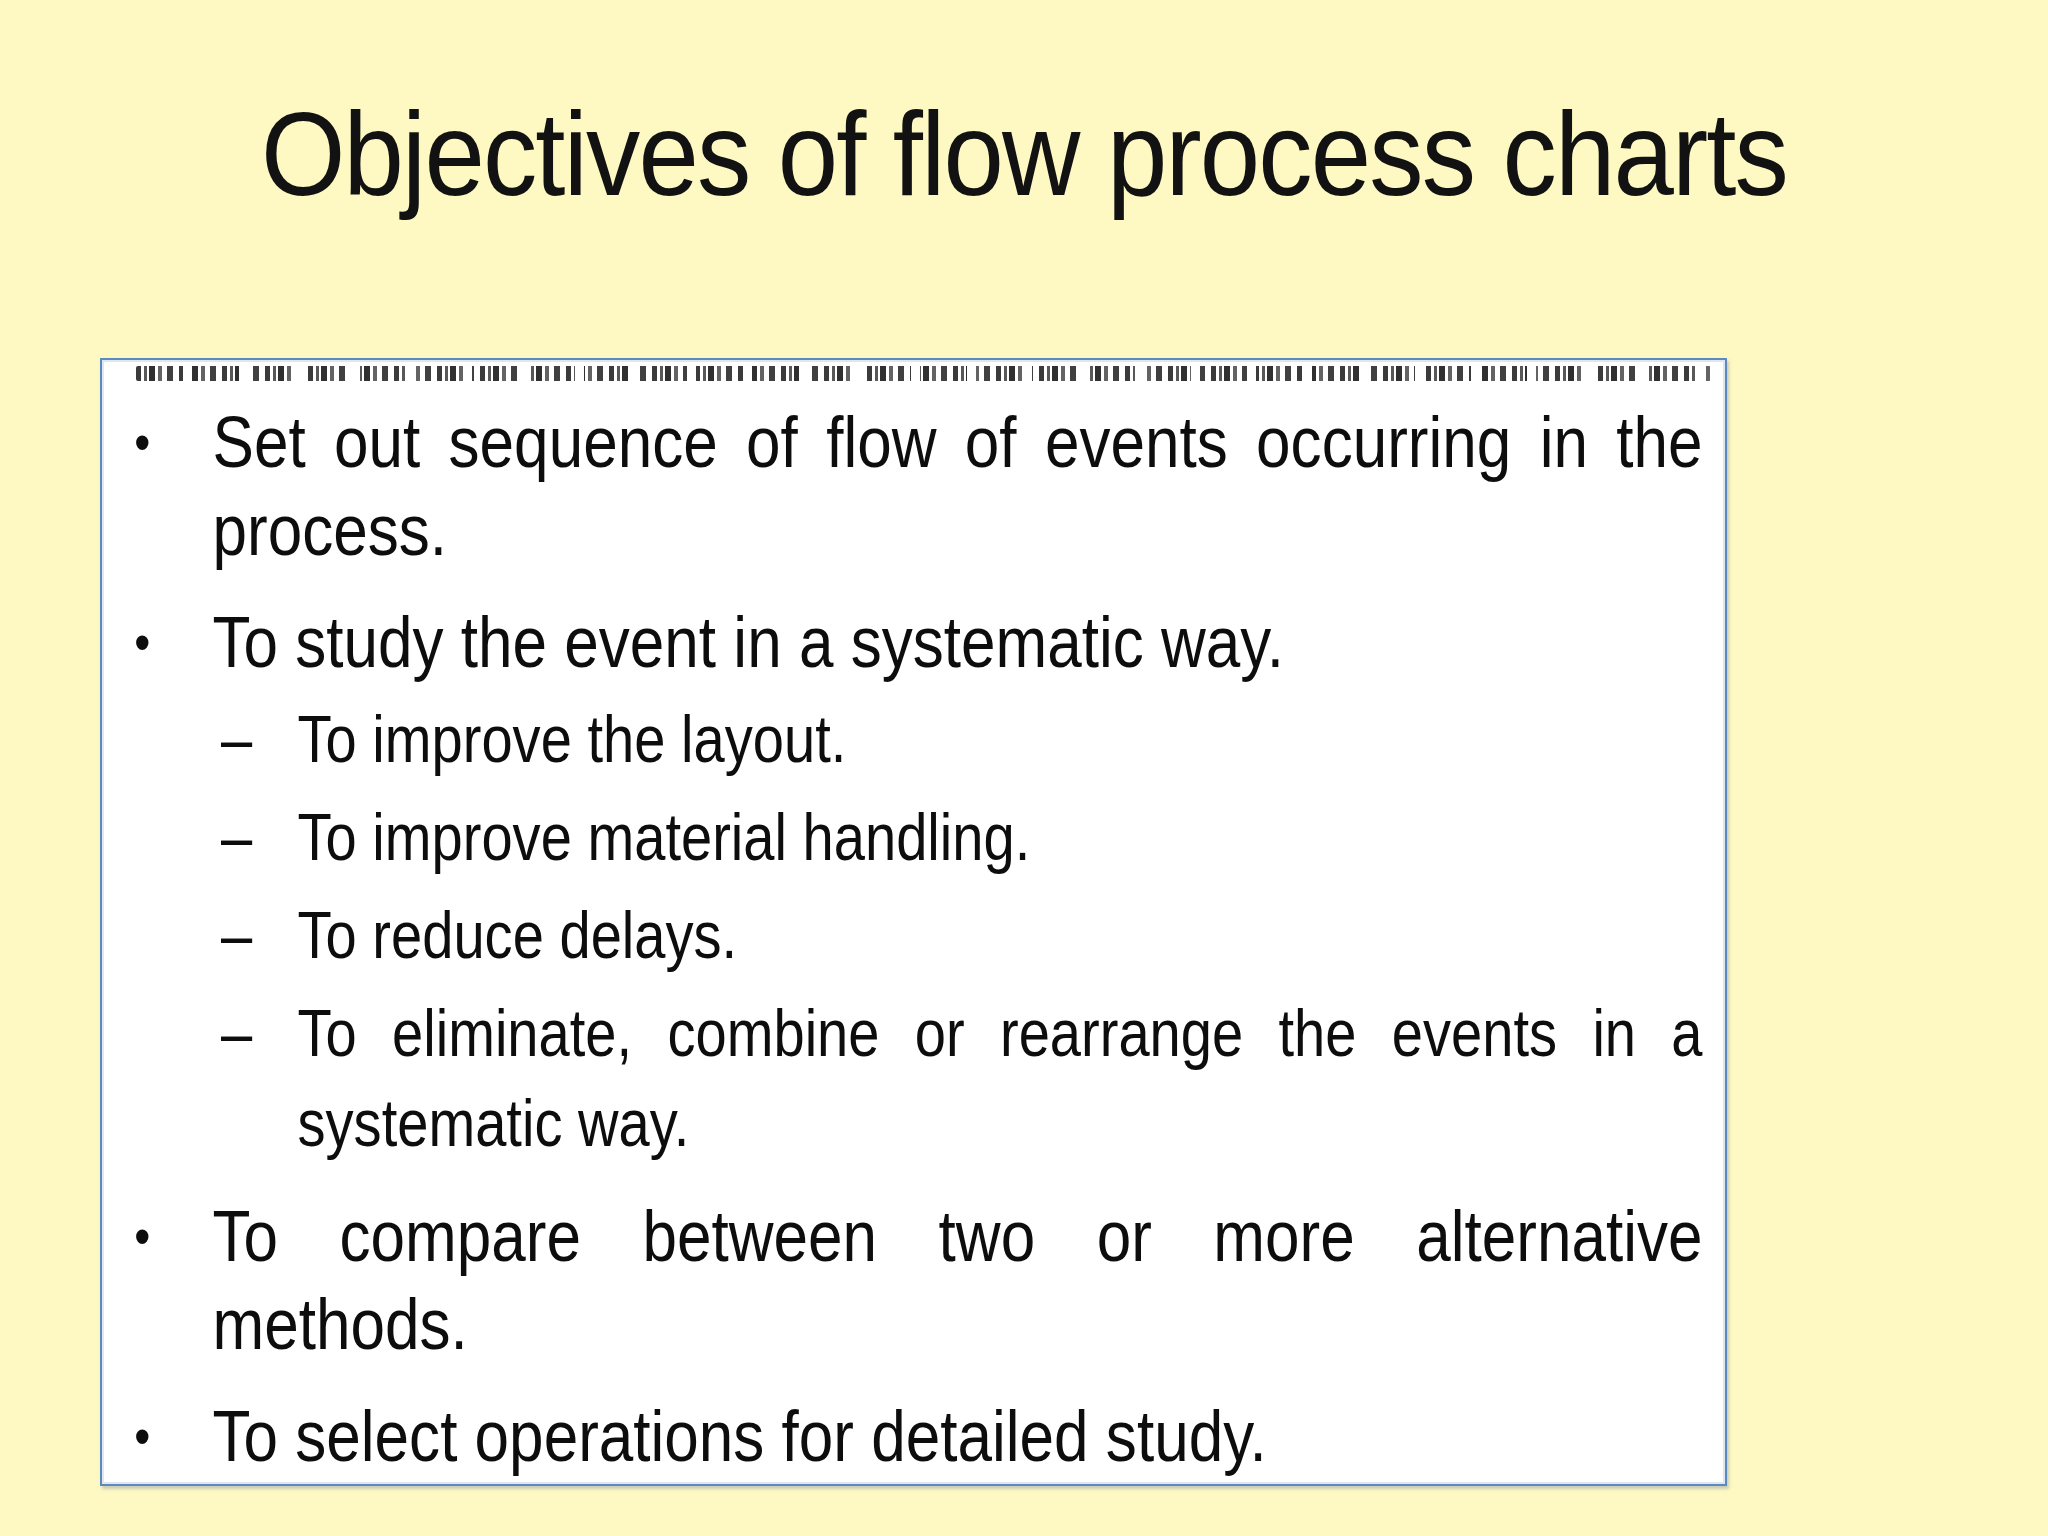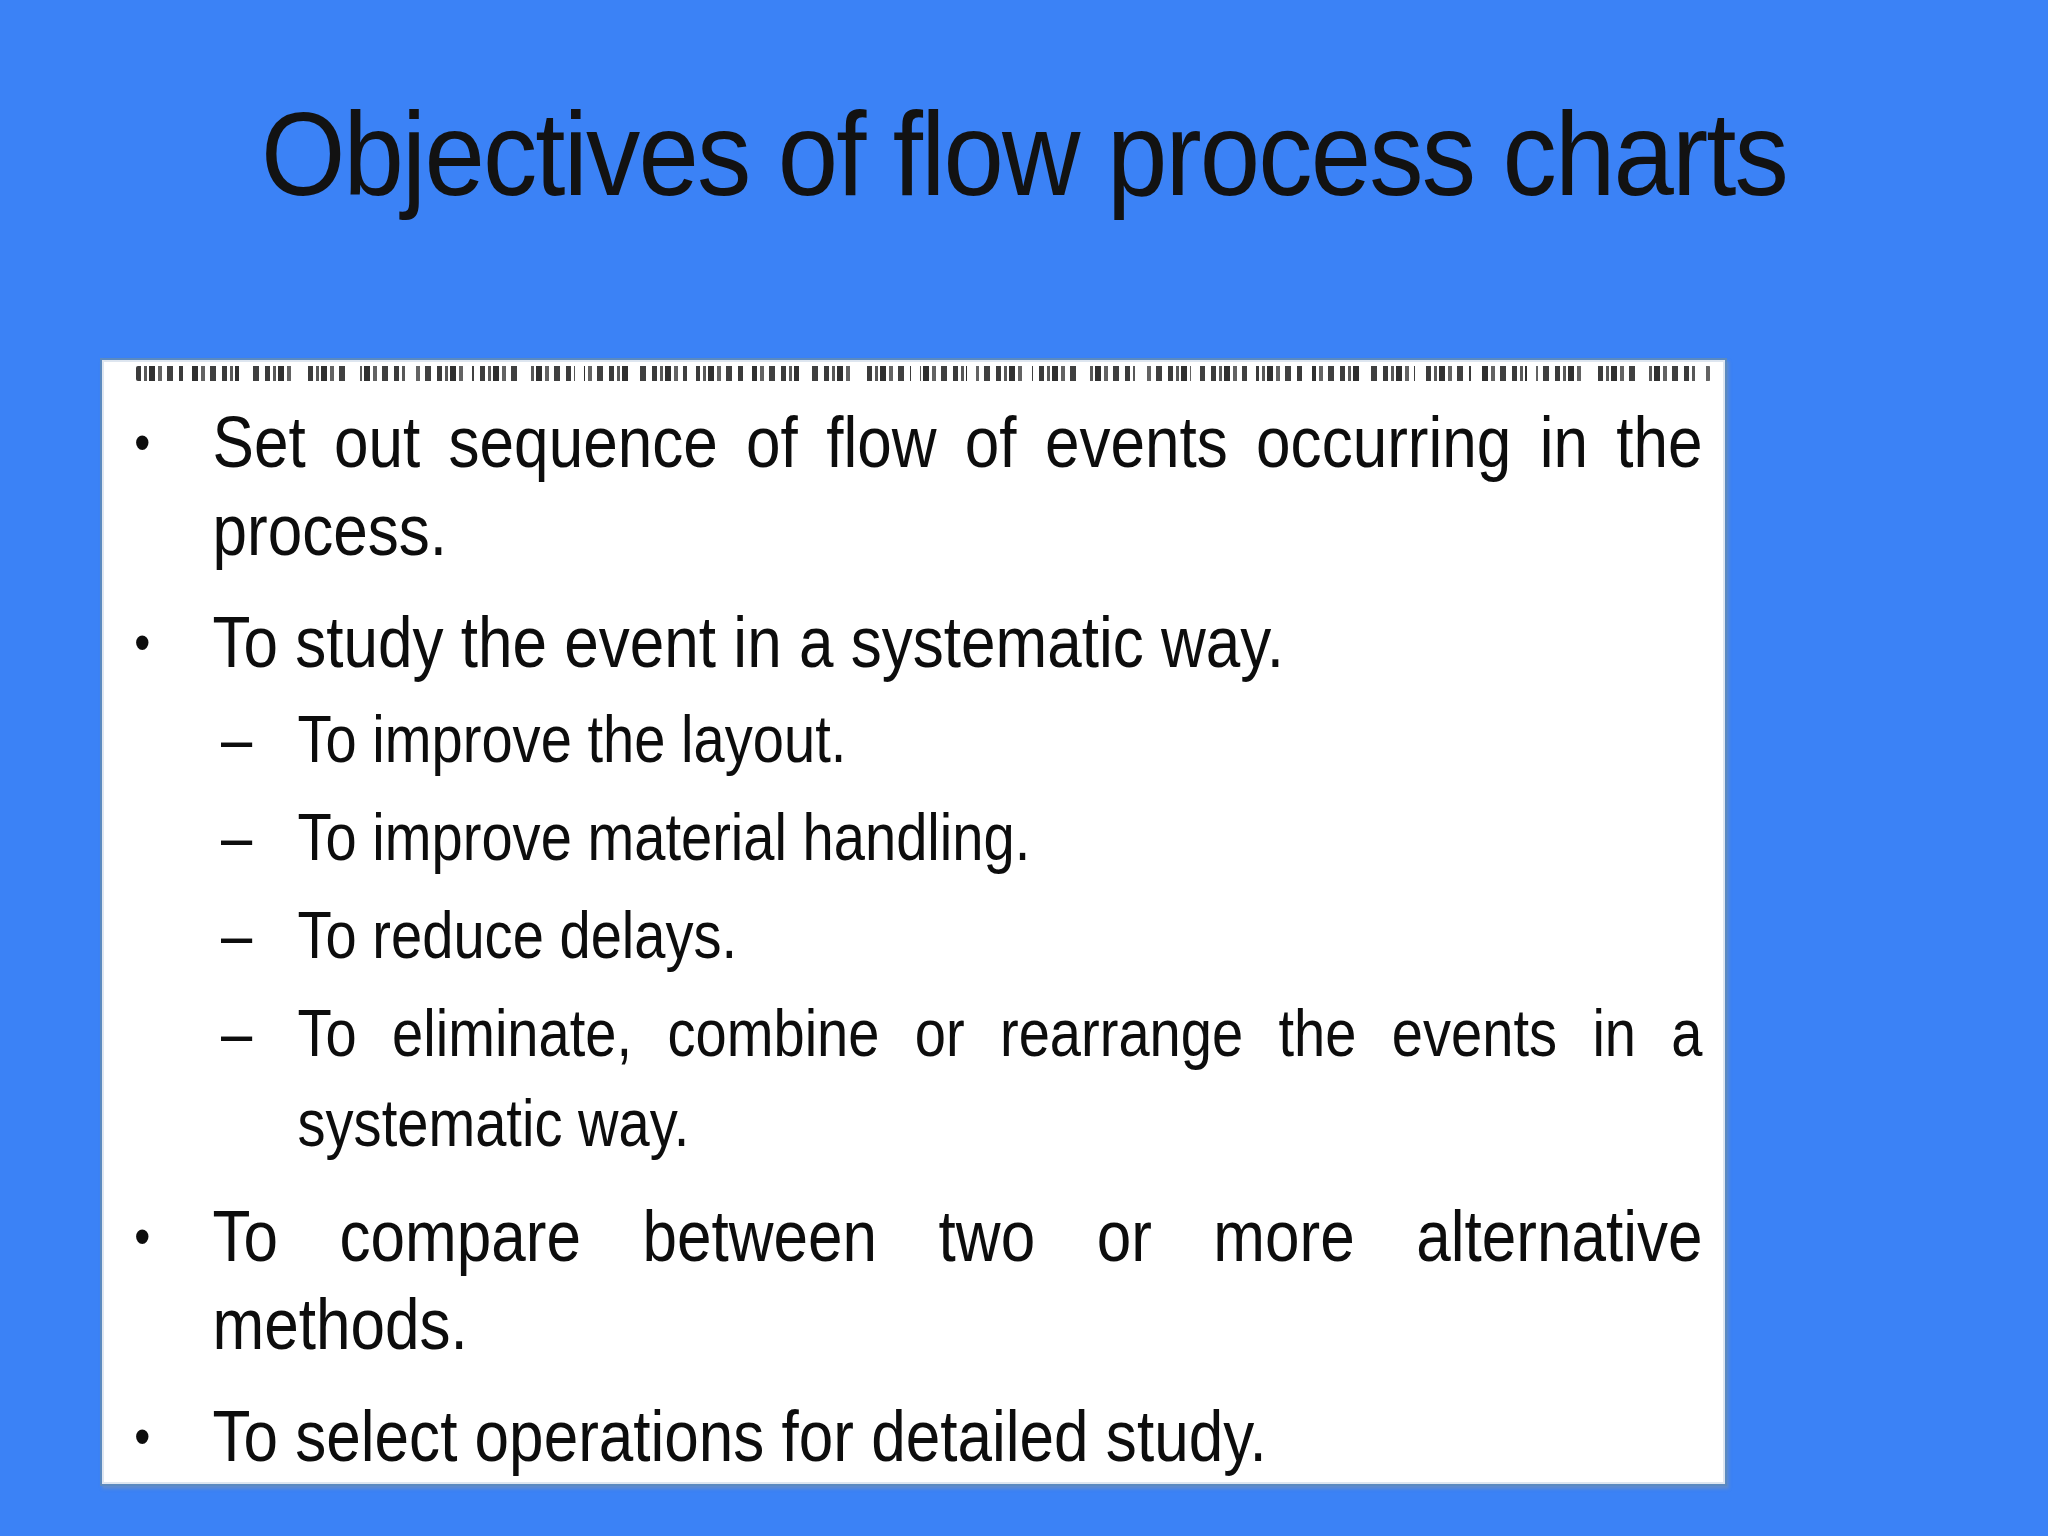--- a/index.html
+++ b/index.html
@@ -3,21 +3,21 @@
 <meta charset="utf-8">
 <style>
   html, body { margin:0; padding:0; background:#ffffff; }
   body {
     width:2048px; height:1536px;
     font-family:"Liberation Sans", sans-serif;
     -webkit-font-smoothing:antialiased;
   }
   .slide {
     position:relative; width:2048px; height:1536px;
-    background:#3b82f6; overflow:hidden;
+    background:#fef9c3; overflow:hidden;
   }
 
   
   .title {
     position:absolute; top:86px; left:0; width:2048px;
     margin:0; text-align:center;
     font-size:118px; font-weight:400; color:#121212;
     letter-spacing:-2px;
     transform:scaleX(0.92); transform-origin:center top;
     white-space:nowrap;

